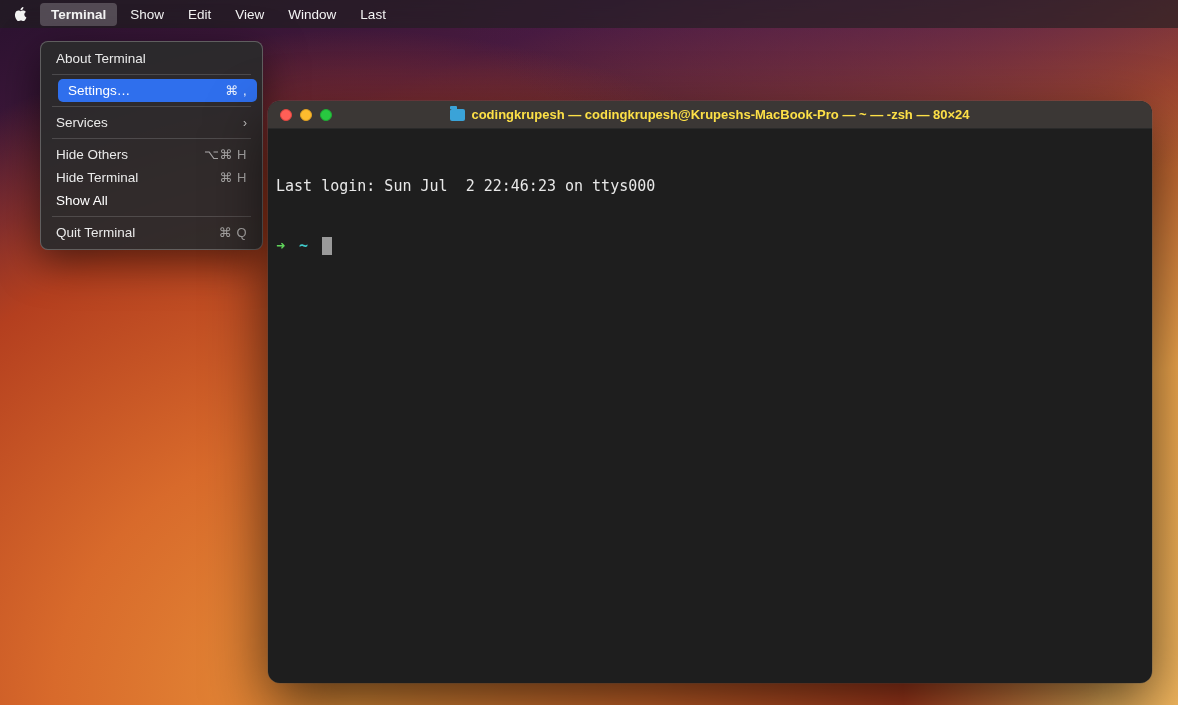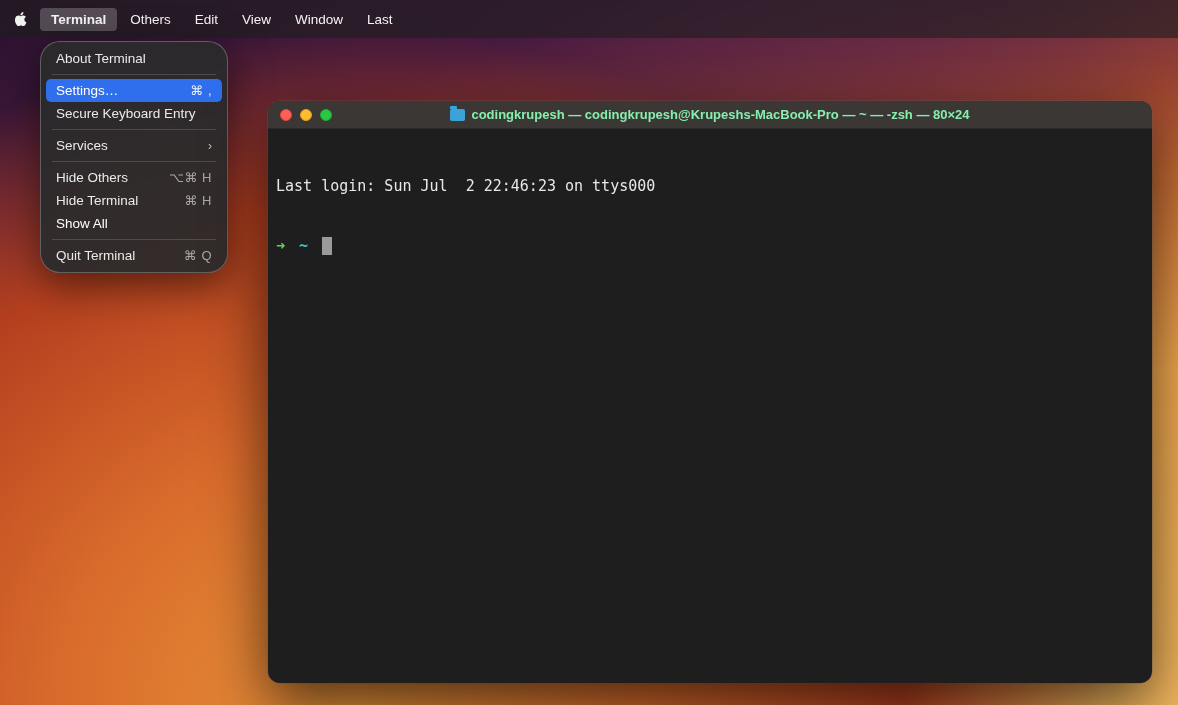--- a/index.html
+++ b/index.html
@@ -7,53 +7,53 @@
   .desktop {
     position: relative;
     width: 1178px; height: 705px;
     background:
       radial-gradient(1200px 800px at 80% -200px, #4a1b5c 0%, transparent 50%),
       radial-gradient(1000px 900px at 30% 100%, #e8933a 0%, #d86a2b 30%, #b43f1f 55%, transparent 75%),
       linear-gradient(160deg, #2a1230 0%, #471a3e 20%, #ae4d26 45%, #f3a94e 70%, #f4b85f 100%);
   }
   
   .menubar {
-    position: absolute; top: 0; left: 0; right: 0; height: 38px;
+    position: absolute; top: 0; left: 0; right: 0; height: 28px;
     background: rgba(30,30,30,0.62);
     backdrop-filter: blur(10px);
     display: flex; align-items: center;
     padding: 0 10px; gap: 2px;
     color: #f5f5f5; font-size: 13.5px;
   }
   .apple {
     width: 22px; height: 22px; display: flex; align-items: center; justify-content: center;
     margin-right: 6px;
   }
   .apple svg { fill: #f2f2f2; }
   .menu-item {
     padding: 4px 11px; border-radius: 4px; cursor: default;
   }
   .menu-item.active { background: rgba(255,255,255,0.22); }
   .menu-item.bold { font-weight: 700; }
   
   .dropdown {
-    position: absolute; top: 41px; left: 40px; width: 188px;
+    position: absolute; top: 41px; left: 40px; width: 223px;
     background: rgba(42,42,44,0.94);
     border: 0.5px solid rgba(130,130,130,0.6);
-    border-radius: 20px;
+    border-radius: 8px;
     box-shadow: 0 12px 40px rgba(0,0,0,0.55);
     padding: 5px;
     color: #eaeaea; font-size: 13.5px;
   }
   .dd-item {
     display: flex; align-items: center; justify-content: space-between;
     padding: 4px 10px; border-radius: 5px; cursor: default;
     min-height: 22px;
   }
-  .dd-item.highlight { background: #2f6fed; color: #fff; }
+  .dd-item.highlight { background: #2f6fed; color: #fff; margin-left: 12px; }
   .dd-item.disabled { color: #ffffff; }
   .dd-sep { height: 1px; background: rgba(160,160,160,0.28); margin: 4px 6px; }
   .shortcut { color: rgba(220,220,220,0.7); font-size: 13px; letter-spacing: 0.5px; }
   .dd-item.highlight .shortcut { color: rgba(255,255,255,0.9); }
   .chevron { font-size: 12px; color: rgba(220,220,220,0.85); }
   
   .termwin {
     position: absolute; top: 101px; left: 268px; width: 884px; height: 582px;
     background: #1e1e1e;
     border-radius: 12px;
@@ -66,21 +66,21 @@
     display: flex; align-items: center; position: relative;
     border-bottom: 1px solid #2a2a2a;
   }
   .traffic { display: flex; gap: 8px; margin-left: 12px; }
   .tl { width: 12px; height: 12px; border-radius: 50%; }
   .tl.red { background: #ff5f57; border: 0.5px solid #e24640; }
   .tl.yellow { background: #febc2e; border: 0.5px solid #dfa023; }
   .tl.green { background: #28c840; border: 0.5px solid #1fab34; }
   .title {
     position: absolute; left: 0; right: 0; text-align: center;
-    color: #86efac; font-size: 13px; font-weight: 600;
+    color: #fde047; font-size: 13px; font-weight: 600;
     display: flex; justify-content: center; align-items: center; gap: 6px;
     pointer-events: none;
   }
   .folder-ico {
     width: 15px; height: 12px; background: #3aa3d8; border-radius: 2px;
     position: relative; display: inline-block;
   }
   .folder-ico::before {
     content: ""; position: absolute; top: -3px; left: 0; width: 7px; height: 3px;
     background: #3aa3d8; border-radius: 1px 1px 0 0;
@@ -101,38 +101,35 @@
 
 <div class="desktop">
 
   <div class="menubar">
     <span class="apple">
       <svg viewBox="0 0 16 16" width="16" height="16">
           <path d="M11.3 8.5c0-1.7 1.4-2.5 1.5-2.6-0.8-1.2-2.1-1.3-2.5-1.3-1.1-0.1-2.1 0.6-2.6 0.6s-1.4-0.6-2.3-0.6c-1.2 0-2.3 0.7-2.9 1.8-1.2 2.1-0.3 5.3 0.9 7 0.6 0.8 1.3 1.8 2.2 1.7 0.9 0 1.2-0.6 2.3-0.6s1.4 0.6 2.3 0.6c1 0 1.6-0.8 2.2-1.7 0.7-1 1-1.9 1-2 0 0-1.9-0.7-2.1-2.9zM9.7 3.3c0.5-0.6 0.8-1.4 0.7-2.3-0.7 0-1.6 0.5-2.1 1.1-0.5 0.5-0.9 1.4-0.8 2.2 0.8 0.1 1.7-0.4 2.2-1z"></path>
         </svg>
     </span>
     <span class="menu-item bold active">Terminal</span>
-    <span class="menu-item">Others</span>
+    <span class="menu-item">Show</span>
     <span class="menu-item">Edit</span>
     <span class="menu-item">View</span>
     <span class="menu-item">Window</span>
     <span class="menu-item">Last</span>
   </div>
 
   <div class="dropdown">
     <div class="dd-item">
       <span>About Terminal</span>
     </div>
     <div class="dd-sep"></div>
     <div class="dd-item highlight">
       <span>Settings…</span>
       <span class="shortcut">⌘ ,</span>
-    </div>
-    <div class="dd-item">
-      <span>Secure Keyboard Entry</span>
     </div>
     <div class="dd-sep"></div>
     <div class="dd-item">
       <span>Services</span>
       <span class="chevron">›</span>
     </div>
     <div class="dd-sep"></div>
     <div class="dd-item">
       <span>Hide Others</span>
       <span class="shortcut">⌥⌘ H</span>

